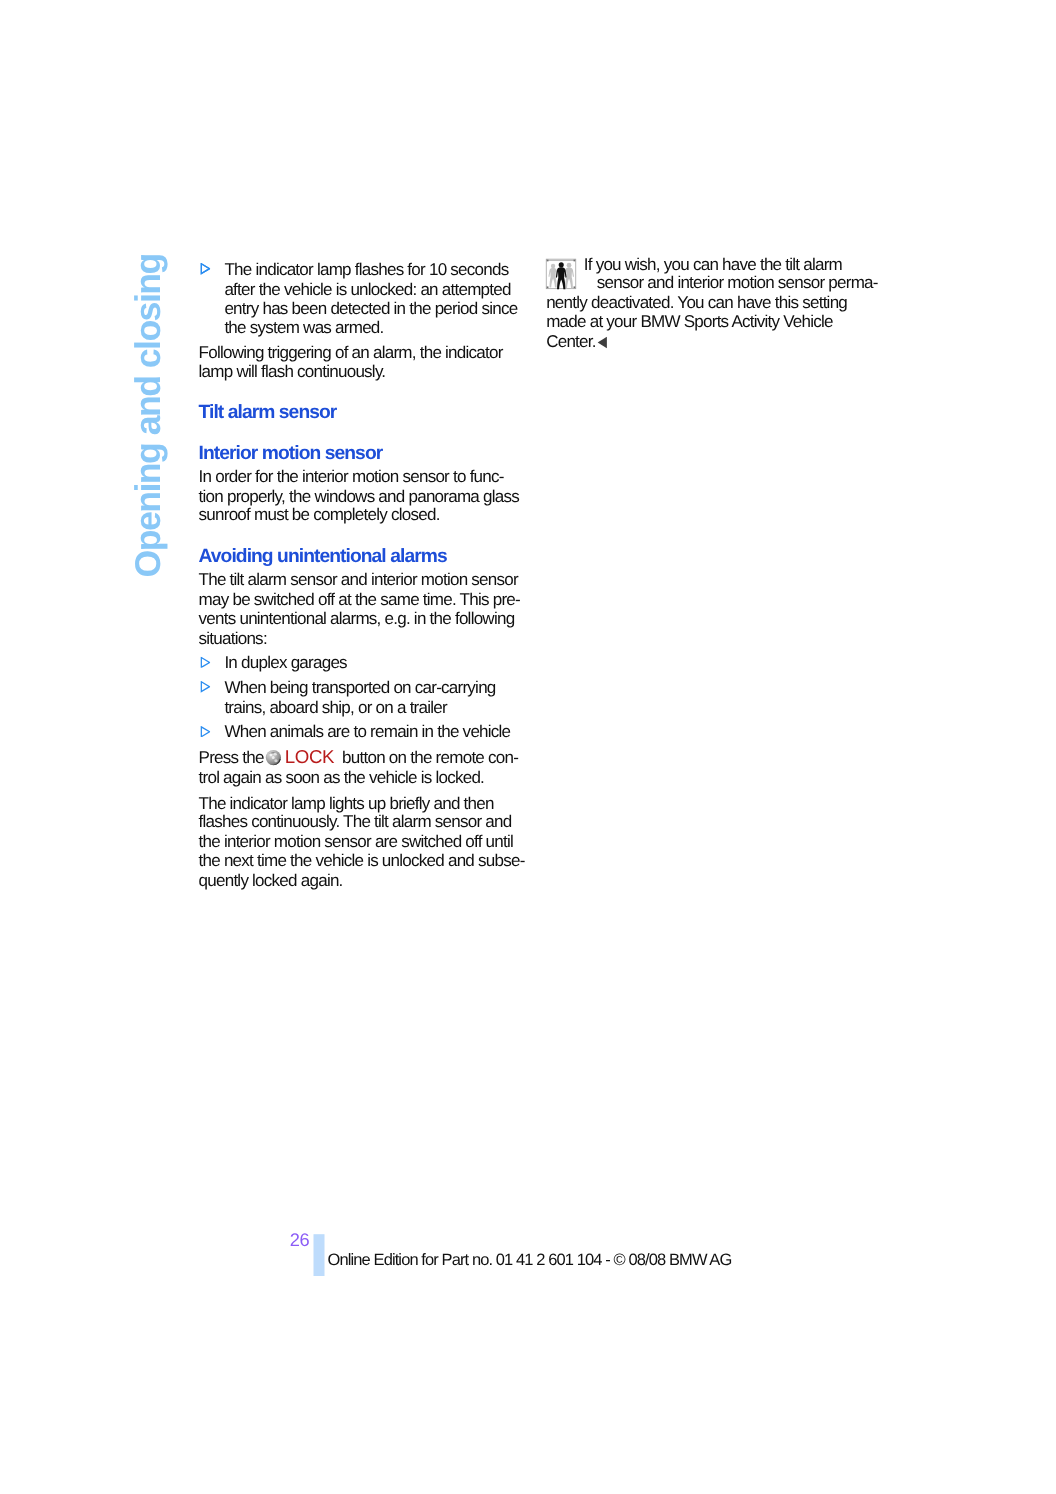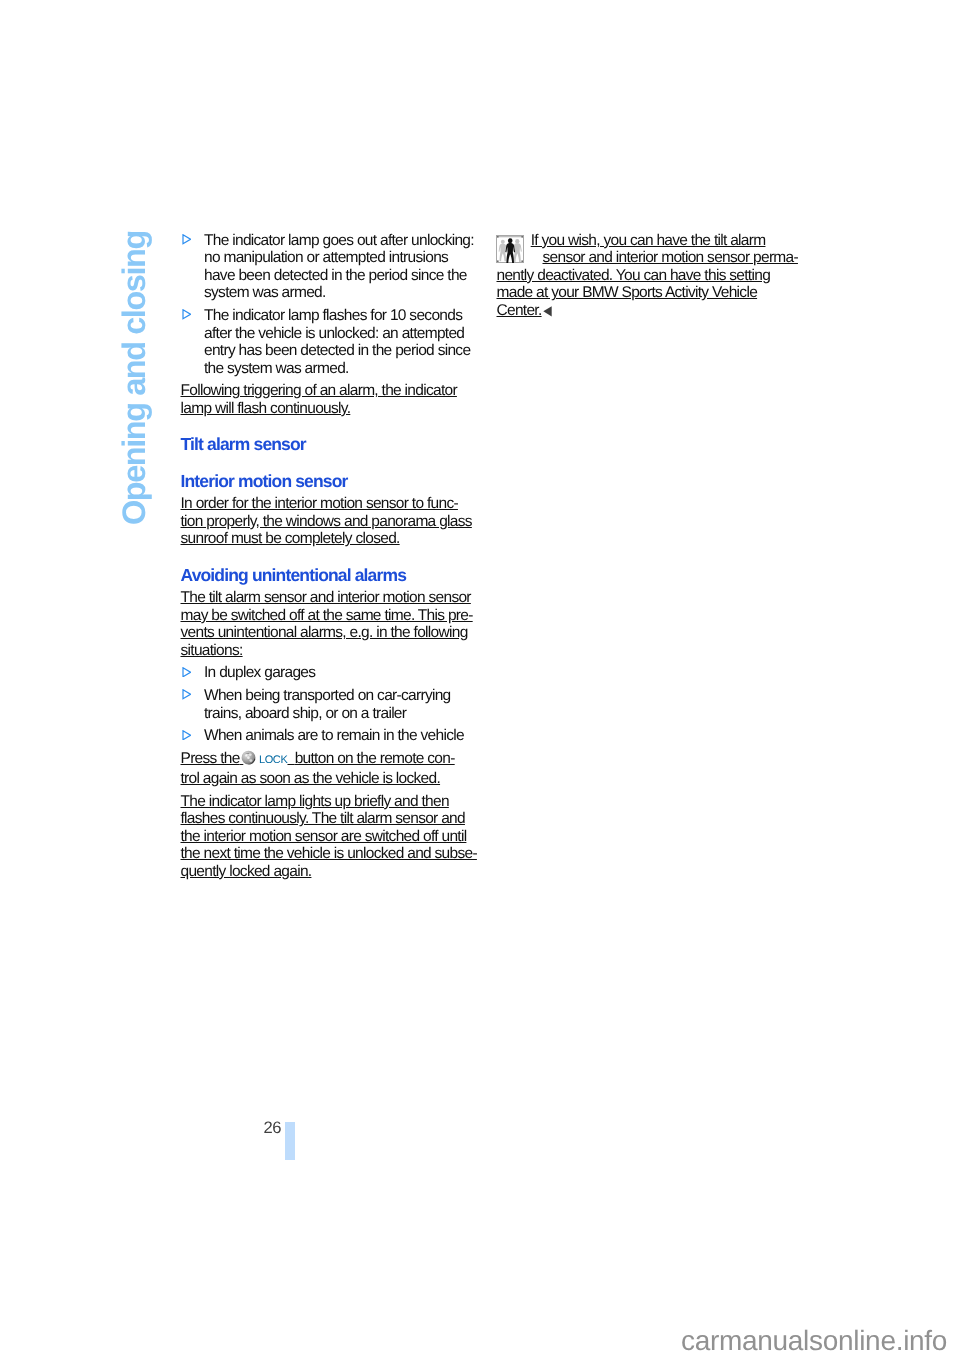--- a/index.html
+++ b/index.html
@@ -13,59 +13,59 @@
     transform:rotate(-90deg);transform-origin:0 0;
     color:#8AC8F7;font-weight:bold;font-size:32.5px;
     letter-spacing:-1.45px;white-space:nowrap;line-height:23.2px;}
 
   
   .col{position:absolute;font-size:15.5px;letter-spacing:-0.70px;line-height:17.5px;color:#111111;}
   .col-left{left:180.5px;top:231.8px;width:310px;}
   .col-right{left:496.5px;top:231.8px;width:310px;}
 
   .ln{white-space:nowrap;}
-  p{margin:0 0 5.3px 0;text-decoration:underline;}
+  p{margin:0 0 5.3px 0;}
   h2{margin:19.0px 0 4.55px 0;font-size:17.5px;font-weight:bold;letter-spacing:-0.85px;
      line-height:17.7px;color:#1d4ed8;}
   h2.light{color:#8AC8F7;}
   h2:first-child{margin-top:0;}
 
   ul{list-style:none;margin:0 0 5.3px 0;padding:0;}
   li{position:relative;padding-left:23.5px;margin:0 0 5.3px 0;}
   li:last-child{margin-bottom:0;}
   .tri{position:absolute;left:1.4px;top:-0.3px;display:block;width:9.3px;height:10.5px;}
 
   .note{position:relative;}
   .note .noteicon{position:absolute;left:-0.2px;top:3.1px;width:28px;height:28px;}
   .note .firstline{padding-left:34.2px;}
   .note .secondline{padding-left:46px;}
 
   .endmark{display:inline-block;width:9.5px;height:11px;vertical-align:-1.9px;margin-left:1.3px;}
 
   .lockwrap{display:inline-block;white-space:nowrap;vertical-align:baseline;}
   .lockball{display:inline-block;width:14.5px;height:14.5px;vertical-align:-1.8px;margin:0 3.2px 0 -2.1px;}
-  .lockword{font-size:11px;letter-spacing:-0.35px;color:#0369a1;}
+  .lockword{font-size:17px;letter-spacing:-0.35px;color:#b91c1c;}
 
-  .footer-num{position:absolute;left:263.4px;top:1118.2px;font-size:16.6px;letter-spacing:-0.45px;color:#404040;}
+  .footer-num{position:absolute;left:263.4px;top:1118.2px;font-size:16.6px;letter-spacing:-0.45px;color:#8b5cf6;}
   .footer-bar{position:absolute;left:285.2px;top:1122px;width:9.8px;height:37.8px;background:#BEDCFC;}
   .footer-txt{position:absolute;left:297.8px;top:1137.3px;font-size:15px;letter-spacing:-0.82px;color:#111;white-space:nowrap;}
   .watermark{position:absolute;left:681.0px;top:1327.2px;color:#919191;font-size:28px;letter-spacing:-0.3px;line-height:28px;white-space:nowrap;}
 </style>
 </head>
 <body>
 
 <div class="page">
 
   <div class="chapter-tab">Opening and closing</div>
 
   <div class="col col-left">
     <ul>
       <li><span class="tri"><svg width="9.3" height="10.5" viewBox="0 0 9.3 10.5">
               <path d="M1.0 0.75 L8.5 5.25 L1.0 9.75 Z" fill="none" stroke="#2B8DF0" stroke-width="1.2" stroke-linejoin="miter"></path>
-            </svg></span><span><span class="ln">The indicator lamp goes out after unlocking:</span><br><span class="ln">no manipulation or attempted intrusions</span><br><span class="ln">have been detected in the period since the</span><br><span class="ln">system was armed.</span></span></li>
+            </svg></span></li>
       <li><span class="tri"><svg width="9.3" height="10.5" viewBox="0 0 9.3 10.5">
               <path d="M1.0 0.75 L8.5 5.25 L1.0 9.75 Z" fill="none" stroke="#2B8DF0" stroke-width="1.2" stroke-linejoin="miter"></path>
             </svg></span><span><span class="ln">The indicator lamp flashes for 10 seconds</span><br><span class="ln">after the vehicle is unlocked: an attempted</span><br><span class="ln">entry has been detected in the period since</span><br><span class="ln">the system was armed.</span></span></li>
     </ul>
 
     <p><span class="ln">Following triggering of an alarm, the indicator</span><br><span class="ln">lamp will flash continuously.</span></p>
 
     <h2><span class="ln">Tilt alarm sensor</span></h2>
 
     <h2><span class="ln">Interior motion sensor</span></h2>
@@ -132,14 +132,14 @@
               <ellipse cx="14.20" cy="5.79" rx="2.32" ry="2.47"></ellipse>
               <path d="M 13.07 7.94 C 11.43 8.31 10.55 9.20 10.29 10.71 L 9.29 17.01 L 10.29 17.39 L 11.30 11.72 L 11.55 17.51 C 10.80 20.54 10.42 23.56 10.42 28.60 L 12.18 28.60 C 12.56 23.56 13.44 21.04 14.20 19.02 C 14.96 21.04 15.84 23.56 16.22 28.60 L 17.98 28.60 C 17.98 23.56 17.60 20.54 16.85 17.51 L 17.10 11.72 L 18.11 17.39 L 19.11 17.01 L 18.11 10.71 C 17.85 9.20 16.97 8.31 15.33 7.94 Z"></path>
             </g>
           </svg></span><span><span class="ln firstline">If you wish, you can have the tilt alarm</span><br><span class="ln secondline">sensor and interior motion sensor perma-</span><br><span class="ln">nently deactivated. You can have this setting</span><br><span class="ln">made at your BMW Sports Activity Vehicle</span><br><span class="ln">Center.<span class="endmark"><svg width="9.5" height="11" viewBox="0 0 9.5 11">
                 <path d="M8.7 0.2 L8.7 10.5 L0.3 5.35 Z" fill="#3E3E3E"></path>
               </svg></span></span></span></p>
   </div>
 
   <div class="footer-num">26</div>
   <div class="footer-bar"></div>
-  <div class="watermark">carmanualsonline.info</div>
+  <div class="footer-txt">Online Edition for Part no. 01 41 2 601 104 - © 08/08 BMW AG</div>
 </div>
 
 </body></html>

